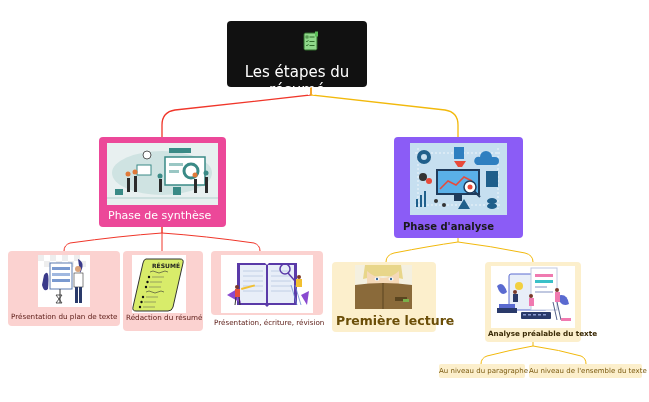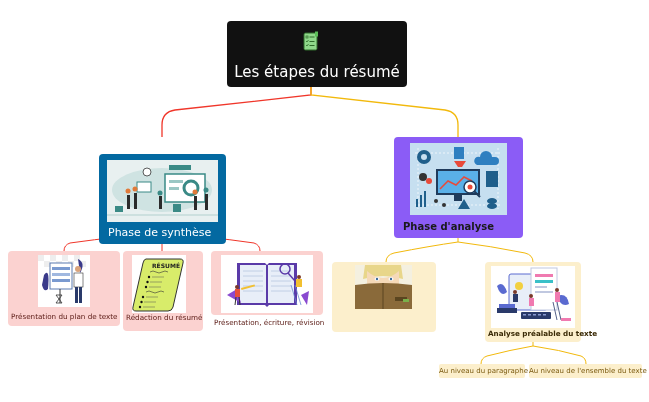--- a/index.html
+++ b/index.html
@@ -1,23 +1,23 @@
 <!DOCTYPE html>
 <html><head>
 <meta charset="utf-8">
 <style>
   html,body{margin:0;padding:0;background:#ffffff;}
   body{width:649px;height:402px;position:relative;overflow:hidden;font-family:"DejaVu Sans","Liberation Sans",sans-serif;}
   .abs{position:absolute;}
   svg.lines{position:absolute;left:0;top:0;}
-  .root{left:227px;top:21px;width:180px;height:66px;background:#111111;border-radius:4px;color:#fff;text-align:center;box-sizing:border-box;}
+  .root{left:227px;top:21px;width:140px;height:66px;background:#111111;border-radius:4px;color:#fff;text-align:center;box-sizing:border-box;}
   .root .ico{position:absolute;left:76px;top:10px;width:16px;height:20px;}
   .root .title{position:absolute;left:0;right:0;top:42px;font-size:15px;line-height:18px;color:#ffffff;}
   .main{border-radius:4px;box-sizing:border-box;}
-  .synth{left:99px;top:137px;width:127px;height:90px;background:#0369a1;margin-top:17px;}
+  .synth{left:99px;top:137px;width:127px;height:90px;background:#ec4899;}
   .analy{left:394px;top:137px;width:129px;height:101px;background:#8b5cf6;}
   .img{position:absolute;overflow:hidden;}
   .lbl{position:absolute;font-size:10px;white-space:nowrap;}
   .sub-red{background:#fbd2d0;border-radius:4px;}
   .sub-yel{background:#fcefcc;border-radius:4px;}
   .leaf{background:#fcefcc;border-radius:2px;font-size:7px;color:#7a5a10;text-align:center;line-height:14px;height:14px;white-space:nowrap;}
 </style>
 </head>
 <body>
 
@@ -230,20 +230,21 @@
       <ellipse cx="22" cy="14" rx="2.5" ry="1.8" fill="#ffffff"></ellipse>
         <circle cx="22" cy="14" r="1.2" fill="#3a6a9a"></circle>
       <ellipse cx="36" cy="14" rx="2.5" ry="1.8" fill="#ffffff"></ellipse>
         <circle cx="36" cy="14" r="1.2" fill="#3a6a9a"></circle>
       <path d="M0 20 q28 -4 57 0 v24 h-57z" fill="#8a6a3a"></path>
       <path d="M28 18 v26" stroke="#5a4520" stroke-width="1"></path>
       <rect x="40" y="32" width="12" height="4" fill="#5a4520"></rect>
       <rect x="48" y="34" width="6" height="3" fill="#7ab04a"></rect>
     </svg>
   </div>
+  <div class="lbl" style="left:4px;top:51px;font-size:12.5px;font-weight:bold;color:#6b4e08;">Première lecture</div>
 </div>
 
 <div class="abs sub-yel" style="left:485px;top:262px;width:96px;height:80px;">
   <div class="img" style="left:6px;top:4px;width:84px;height:62px;background:#ffffff;">
     <svg width="84" height="62" viewBox="0 0 84 62">
       <rect x="18" y="8" width="38" height="36" rx="2" fill="#e8eef8" stroke="#5a6ad0" stroke-width="1"></rect>
       <rect x="40" y="2" width="26" height="42" fill="#ffffff" stroke="#c0c8e0"></rect>
       <rect x="44" y="8" width="18" height="3" fill="#f07ab0"></rect>
       <rect x="44" y="14" width="18" height="3" fill="#3ac0c8"></rect>
       <rect x="44" y="20" width="12" height="2" fill="#c0c8e0"></rect>

